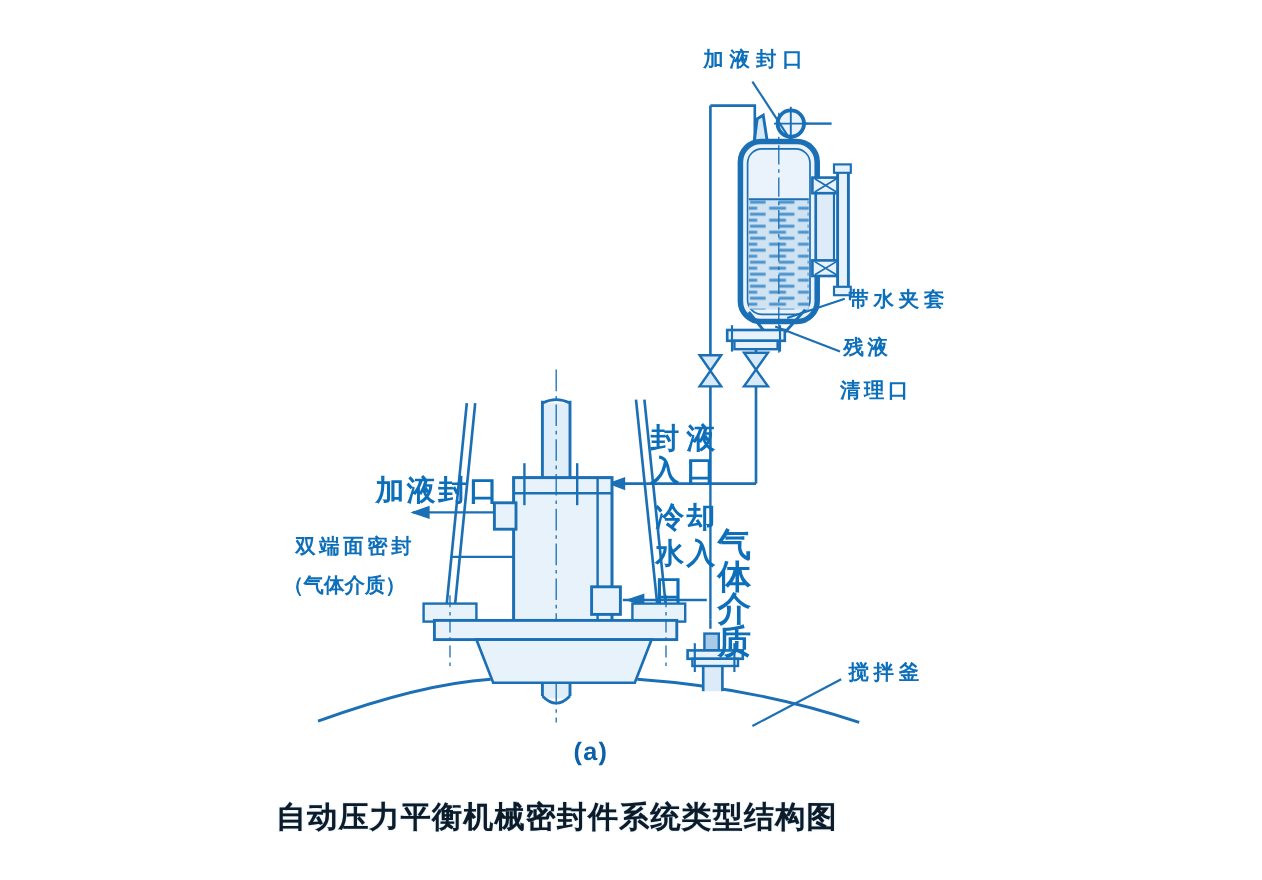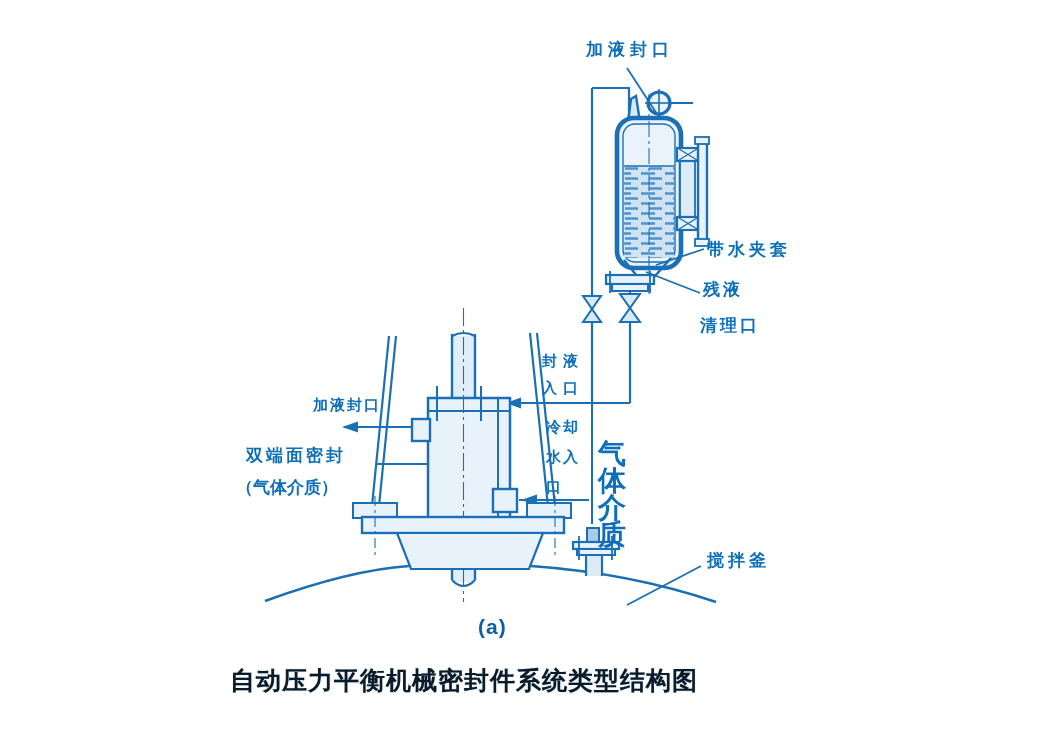--- a/index.html
+++ b/index.html
@@ -6,21 +6,21 @@
   .canvas{
     position:relative;width:1052px;height:733px;background:#ffffff;
     font-family:"Liberation Sans", sans-serif;overflow:hidden;
   }
   svg{position:absolute;left:0;top:0;}
   .lbl{
     position:absolute;color:#0d6fba;font-weight:bold;font-size:17px;
     letter-spacing:3px;white-space:nowrap;line-height:1.15;
     font-family:"Liberation Sans", sans-serif;
   }
-  .lbl.small{font-size:15px;letter-spacing:2px;}
+  .lbl.small{font-size:24px;letter-spacing:2px;}
   .vert{
     white-space:normal;word-break:break-all;width:26px;line-height:27px;
     letter-spacing:0;text-align:center;font-size:28px;
   }
   .subfig{
     position:absolute;color:#0d5fa8;font-weight:bold;font-size:21px;letter-spacing:1px;
   }
   .caption{
     position:absolute;left:0;top:664px;width:928px;text-align:center;
     color:#0e1b26;font-weight:bold;font-size:25px;letter-spacing:1px;

